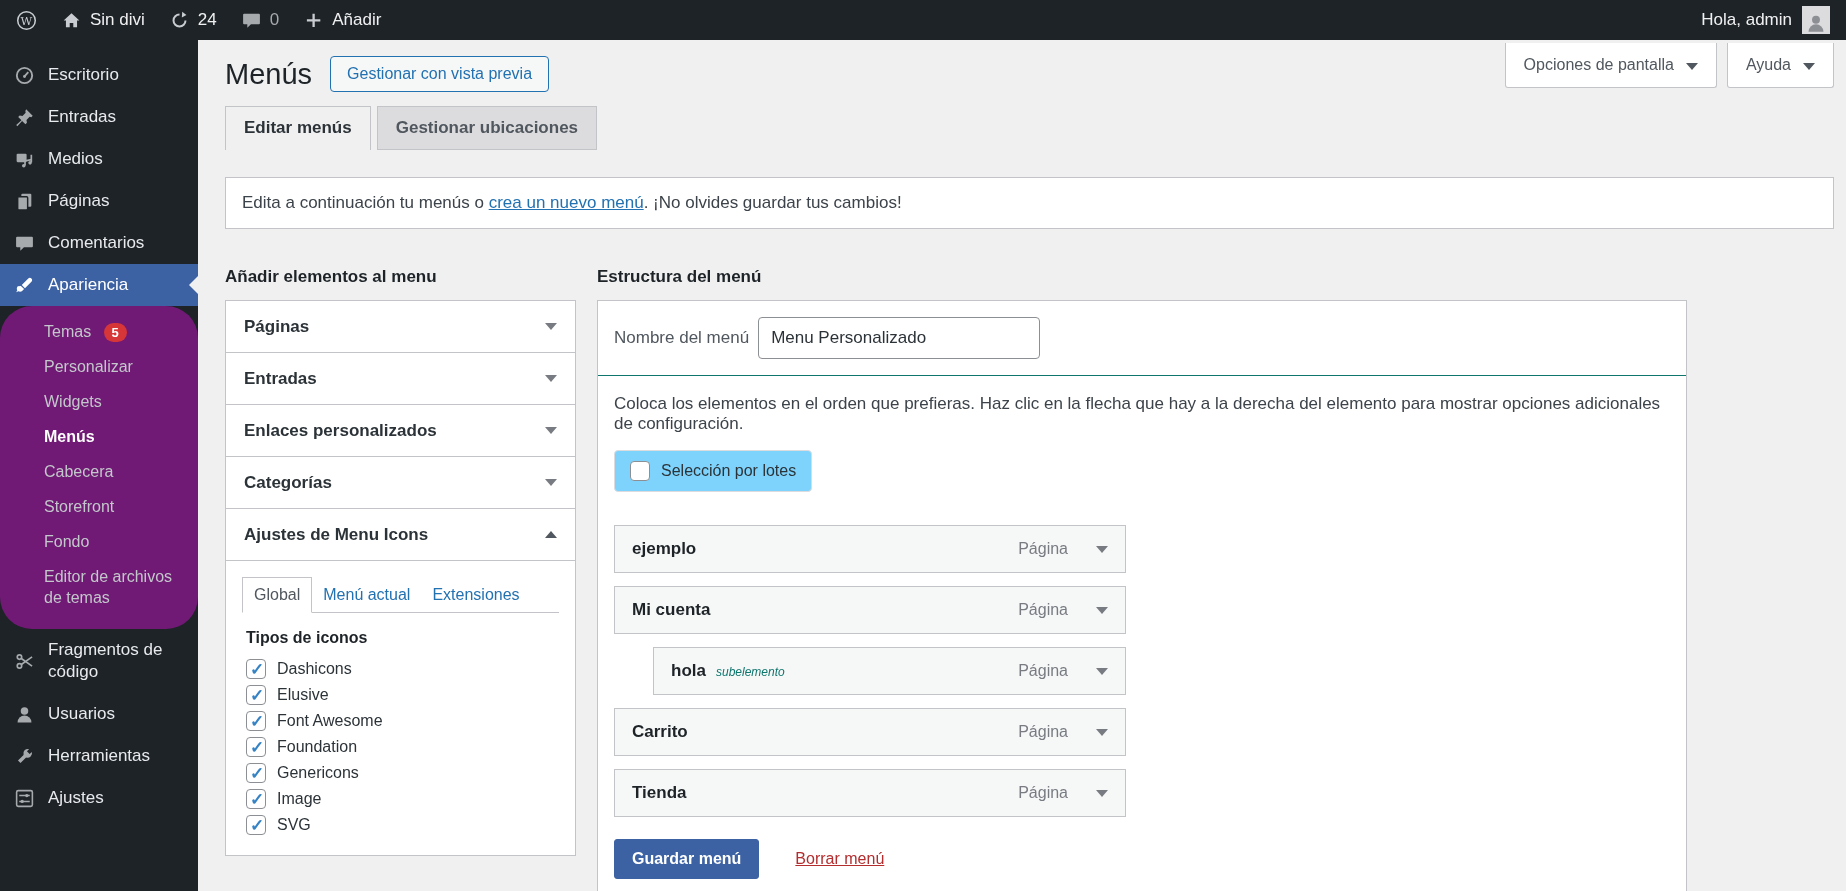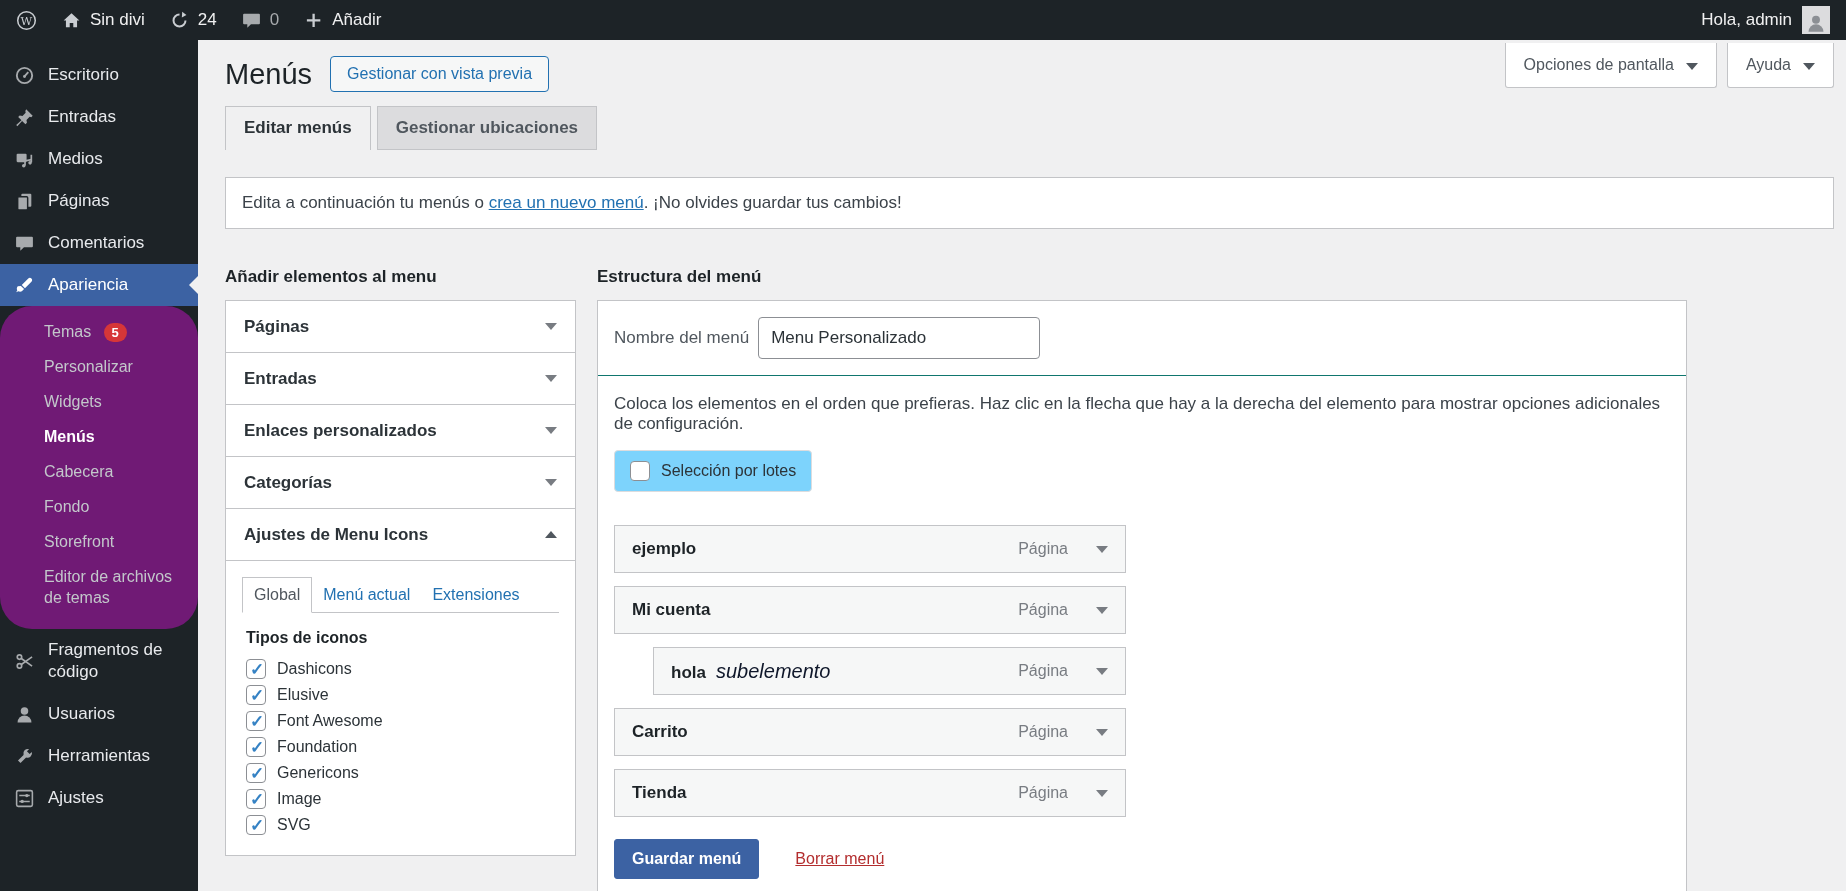--- a/index.html
+++ b/index.html
@@ -77,21 +77,21 @@
   .name-row{display:flex;align-items:center;gap:9px;padding:16px;border-bottom:1px solid #0f766e;}
   .name-label{font-size:17px;color:#50575e;}
   .name-input{width:282px;height:42px;border:1px solid #8c8f94;border-radius:4px;padding:0 12px;font-size:17px;color:#2c3338;font-family:"Liberation Sans",sans-serif;background:#fff;}
   .panel-body{padding:18px 16px 24px;}
   .desc{font-size:17px;color:#3c434a;margin:0 0 16px 0;}
   .bulk{display:inline-flex;align-items:center;gap:11px;background:#7dd3fc;border:1px solid #dcdcde;border-radius:4px;padding:10px 15px;font-size:16px;color:#2c3338;cursor:pointer;}
   .menu-items{margin-top:33px;width:512px;}
   .mitem{height:48px;background:#f6f7f7;border:1px solid #c3c4c7;display:flex;align-items:center;justify-content:space-between;padding:0 17px;margin-bottom:13px;cursor:move;}
   .mitem.sub{margin-left:39px;}
   .mi-label{font-size:17px;font-weight:700;color:#1d2327;display:flex;align-items:baseline;gap:10px;}
-  .mi-hint{font-style:italic;font-weight:400;color:#0f172a;font-size:20px;}
+  .mi-hint{font-style:italic;font-weight:400;color:#0f766e;font-size:12px;}
   .mi-right{display:flex;align-items:center;gap:28px;}
   .mi-type{font-size:16px;color:#787c82;}
   .footer-row{display:flex;align-items:center;gap:36px;margin-top:22px;}
   .save-btn{background:var(--button);border:1px solid var(--button);color:#fff;font-size:16px;font-weight:600;padding:10px 17px;border-radius:3px;cursor:pointer;font-family:"Liberation Sans",sans-serif;}
   .delete-link{color:var(--danger);text-decoration:underline;font-size:16px;cursor:pointer;}
 </style>
 </head>
 <body>
 
 <div class="screen">
@@ -188,22 +188,22 @@
       </div>
       <div class="submenu">
         <div class="sm-item">
           <span>Temas</span>
           <span class="badge">5</span>
         </div>
         <div class="sm-item"><span>Personalizar</span></div>
         <div class="sm-item"><span>Widgets</span></div>
         <div class="sm-item current"><span>Menús</span></div>
         <div class="sm-item"><span>Cabecera</span></div>
+        <div class="sm-item"><span>Storefront</span></div>
         <div class="sm-item"><span>Fondo</span></div>
-        <div class="sm-item"><span>Storefront</span></div>
         <div class="sm-item"><span>Editor de archivos de temas</span></div>
       </div>
       <div class="sb-item">
         <svg viewBox="0 0 20 20">
           <circle cx="5.2" cy="5.8" r="2.1" fill="none" stroke="currentColor" stroke-width="1.6"></circle>
           <circle cx="5.2" cy="14.2" r="2.1" fill="none" stroke="currentColor" stroke-width="1.6"></circle>
           <path d="M7 7.2 17.2 14.4M7 12.8 17.2 5.6" stroke="currentColor" stroke-width="1.6"></path>
         </svg>
         <span>Fragmentos de código</span>
       </div>

